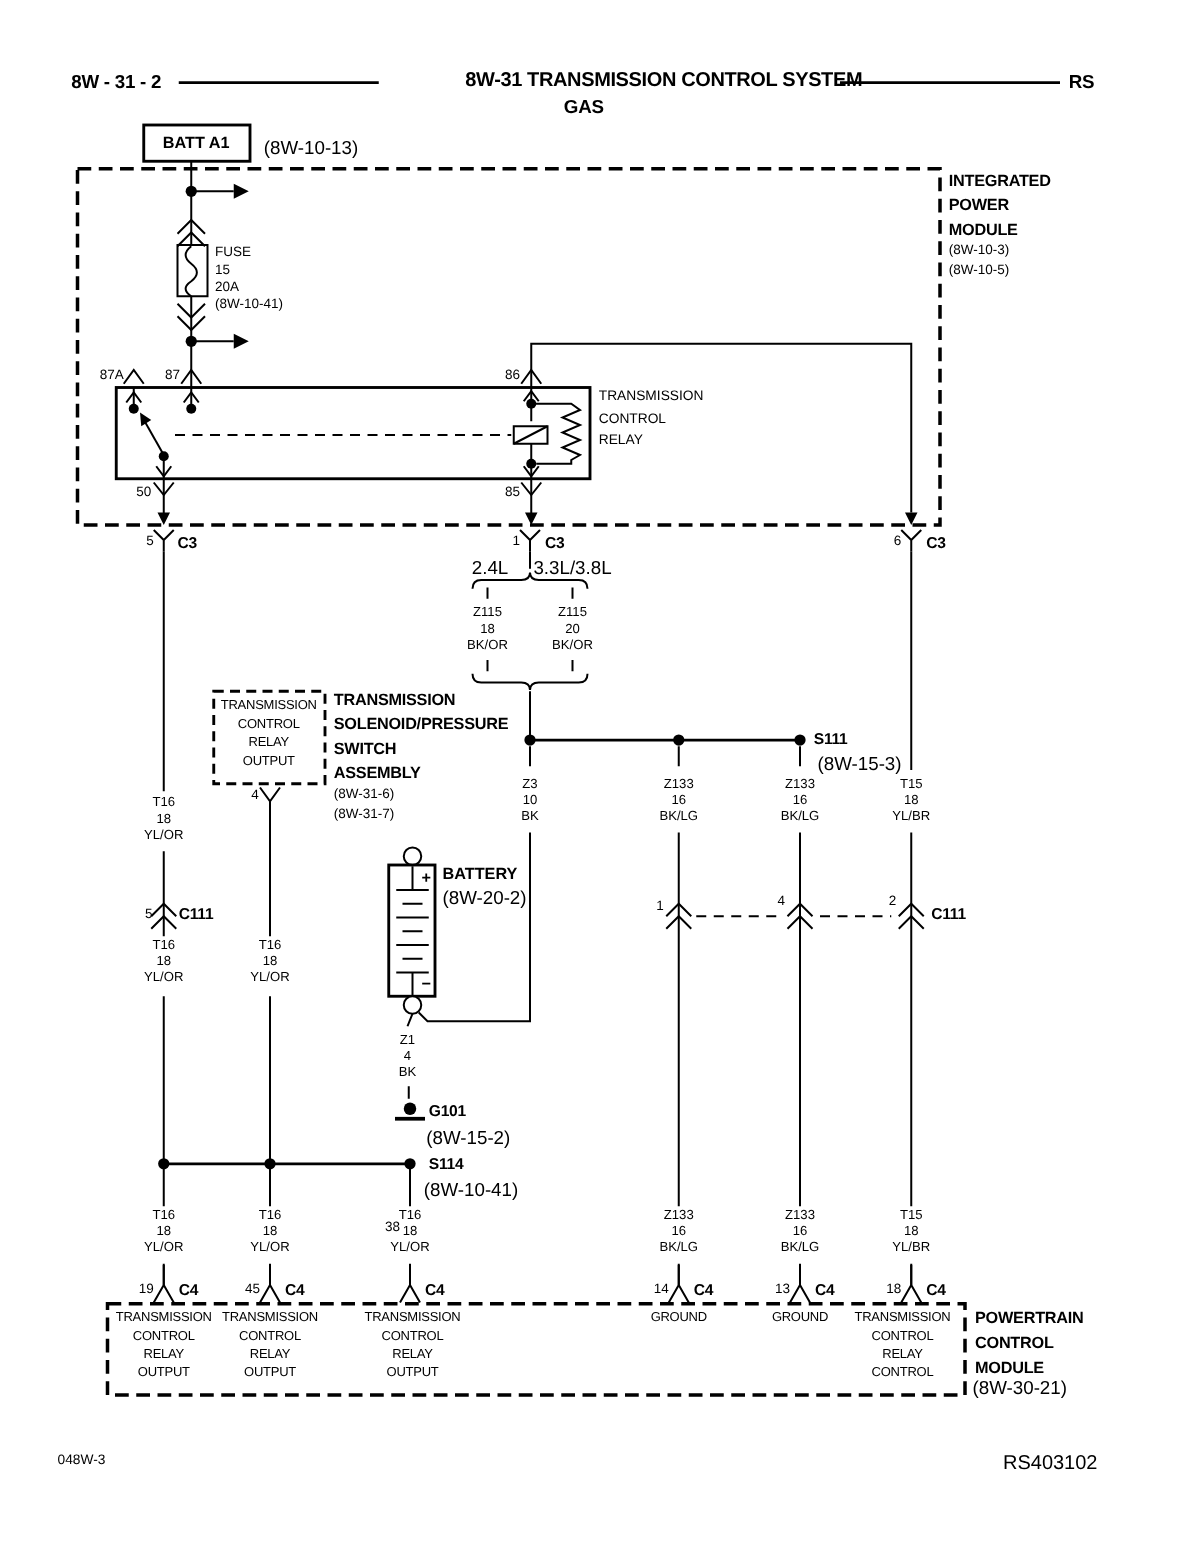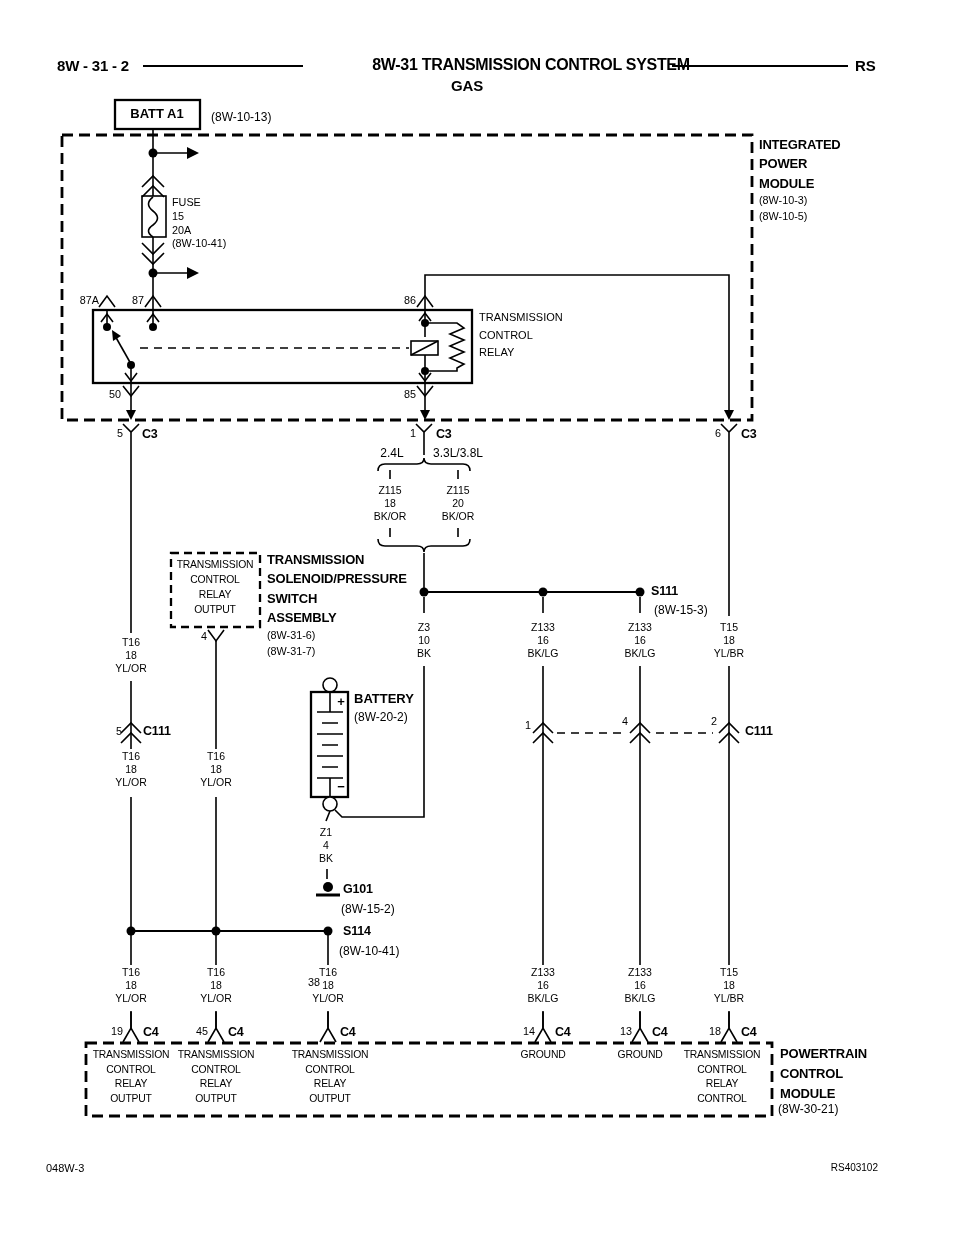--- a/index.html
+++ b/index.html
@@ -17,21 +17,21 @@
   .pn{position:absolute;transform:translateX(-100%);text-align:right;font-size:10.8px;white-space:nowrap;}
   .cn{position:absolute;font-weight:bold;font-size:12.5px;white-space:nowrap;letter-spacing:-0.2px;}
   .comp{position:absolute;font-weight:bold;font-size:13px;line-height:19.3px;white-space:nowrap;letter-spacing:-0.2px;}
   .comp span{display:block;}
   .ref{position:absolute;font-size:10.8px;line-height:15.8px;white-space:nowrap;}
   .ref span{display:block;}
   .fn{position:absolute;transform:translateX(-50%);text-align:center;font-size:10.4px;line-height:14.6px;white-space:nowrap;letter-spacing:-0.2px;}
   .fn span{display:block;}
   .boxtxt{position:absolute;transform:translateX(-50%);text-align:center;font-size:10.4px;line-height:15px;white-space:nowrap;letter-spacing:-0.2px;}
   .boxtxt span{display:block;}
-  .small{font-size:12px;}
+  .small{font-size:15px;}
   .watermark{position:absolute;font-size:24.5px;color:#a8a8a8;letter-spacing:0.5px;white-space:nowrap;margin-top:42px;}
   
   .w{stroke:#000;stroke-width:1.6;fill:none;}
   .w2{stroke:#000;stroke-width:2.2;fill:none;}
   .w3{stroke:#000;stroke-width:3;fill:none;}
   .box{stroke:#000;stroke-width:2.3;fill:none;}
   .dashbox{stroke:#000;stroke-width:2.8;fill:none;stroke-dasharray:11 6;}
   .dashbox2{stroke:#000;stroke-width:2.3;fill:none;stroke-dasharray:8 5;}
   .dashln{stroke:#000;stroke-width:1.5;fill:none;stroke-dasharray:8 6;}
   .dot{fill:#000;stroke:none;}
@@ -391,16 +391,16 @@
       <span>CONTROL</span>
   </div>
   <div class="comp" style="left:780px;top:1044px;line-height:20px">
     <span>POWERTRAIN</span>
     <span>CONTROL</span>
     <span>MODULE</span>
   </div>
   <div class="lbl small" style="left:778px;top:1102px">(8W-30-21)</div>
 
   <div class="lbl" style="left:46px;top:1162px;font-size:11px">048W-3</div>
-  <div class="lbl rt" style="left:878px;top:1162px;font-size:10px">RS403102</div>
+  <div class="lbl rt" style="left:878px;top:1162px;font-size:16px">RS403102</div>
   <div class="watermark" style="left:682px;top:1209px">carmanualsonline.info</div>
 
 </div>
 
 </body></html>

